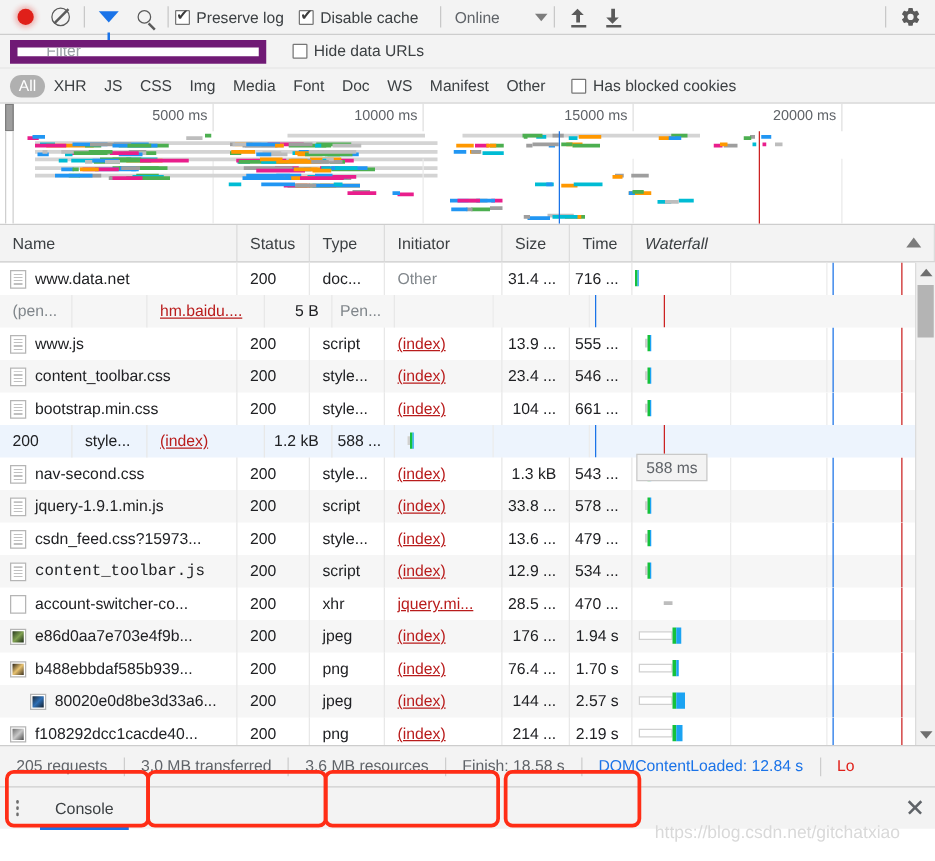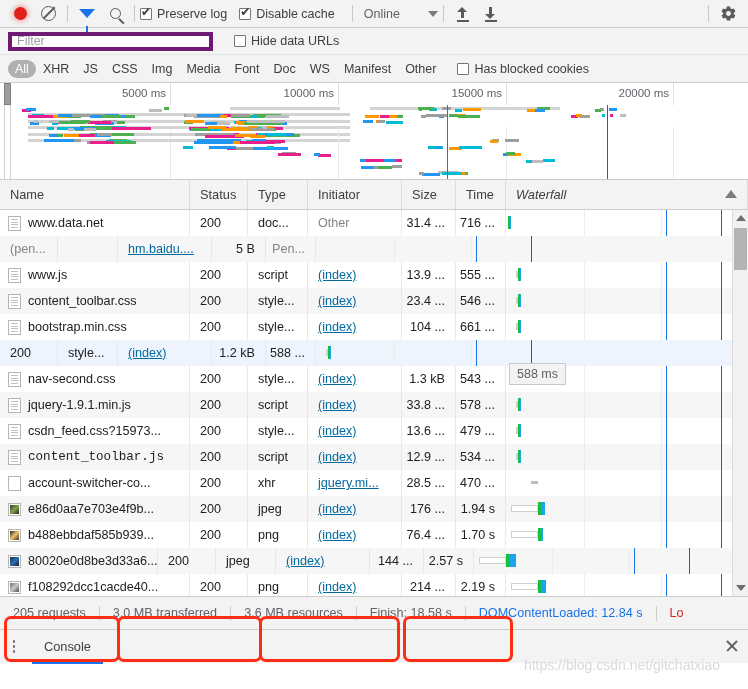--- a/index.html
+++ b/index.html
@@ -48,22 +48,22 @@
                      border-left:5px solid transparent;border-right:5px solid transparent;border-bottom:5px solid #5a5a5a;}
   .arrow-dn::before { content:""; position:absolute; left:8px; top:3px; width:3px; height:9px; background:#5a5a5a;}
   .arrow-dn::after { content:""; position:absolute; left:4.5px; top:10px; width:0;height:0;
                      border-left:5px solid transparent;border-right:5px solid transparent;border-top:5px solid #5a5a5a;}
   .arrow-bar { position:absolute; left:4px; bottom:2px; width:12px; height:2px; background:#5a5a5a; }
   .spacer { flex: 1; }
 
   
   .filterbar { height: 27px; display:flex; align-items:center; background:#f3f3f3;
                border-bottom: 1px solid #e3e3e3; padding: 0 8px; }
-  .filter-input { width: 205px; height: 19px; border:4px solid #701a75; background:#fff;
-                  font-size:12.5px; color:#5f6368; padding: 0 5px; outline:none;
+  .filter-input { width: 205px; height: 19px; border:6px solid #701a75; background:#fff;
+                  font-size:12.5px; color:#5f6368; padding: 0 23px; outline:none;
                   font-family:"Liberation Sans", sans-serif; }
   .filter-input::placeholder { color:#9aa0a6; }
   .hide-urls { margin-left: 21px; display:flex; align-items:center; }
 
   
   .typebar { height: 28px; display:flex; align-items:center; background:#f3f3f3;
              border-bottom: 1px solid #cdcdcd; padding: 0 8px; }
   .type-pill { font-size:12.5px; color:#3c4043; padding: 2px 7px; border-radius: 9px; cursor: default; }
   .type-pill.active { background:#b0b0b0; color:#fff; }
   .blocked-ck { margin-left: 14px; display:flex; align-items:center; }
@@ -94,21 +94,21 @@
                 border-left:6px solid transparent;border-right:6px solid transparent;border-bottom:8px solid #7c7c7c; }
   .rows { position:relative; }
   .row { display:flex; height:26px; font-size:12.6px; color:#202124; align-items:center; }
   .row.alt { background:#f6f6f6; }
   .row.sel { background:#edf4fd; }
   .cell { padding-left:10px; border-right:1px solid #e8e8e8; height:26px; display:flex;
           align-items:center; overflow:hidden; white-space:nowrap; }
   .cell.num { justify-content:flex-end; padding-right:10px; padding-left:4px; }
   .cell.name { padding-left:8px; gap:7px; }
   .muted { color:#80868b; }
-  .link { color:#0369a1; text-decoration:underline; }
+  .link { color:#b91c1c; text-decoration:underline; }
   .ic-doc { width:13px; height:15px; flex:0 0 auto; border:1px solid #b5b5b5; background:#fff; position:relative; }
   .ic-doc::after { content:""; position:absolute; left:2px; top:2.5px; right:2px; height:9px;
      background: repeating-linear-gradient(to bottom,#c0c0c0 0,#c0c0c0 1px,transparent 1px,transparent 2.6px); }
   .ic-blank { width:13px;height:15px; flex:0 0 auto; border:1px solid #b5b5b5; background:#fff; }
   .ic-img { width:13px;height:13px; flex:0 0 auto; border:1px solid #b5b5b5; background:#fff; padding:1px; }
   .ic-img i { display:block; width:100%; height:100%; }
 
   
   .wf-area { position:relative; height:26px; flex:1 1 auto; overflow:hidden; }
   .wf-grid { position:absolute; top:0; bottom:0; width:1px; background:#ececec; }
@@ -749,21 +749,21 @@
             <div class="wf-grid" style="left: 78px;"></div>
             <div class="wf-grid" style="left: 155px;"></div>
             <div class="wf-q" style="left: 5px; width: 27px;"></div>
             <div class="wf-bar" style="left: 32px; width: 3px; background: rgb(21, 193, 60);"></div>
             <div class="wf-bar" style="left: 35px; width: 2.2px; background: rgb(27, 163, 242);"></div>
             <div class="wf-vline" style="left: 160px; background: rgb(26, 115, 232);"></div>
             <div class="wf-vline" style="left: 215px; background: rgb(204, 34, 34);"></div>
           </div>
         </div>
         <div class="row alt">
-          <div class="cell name" style="width: 158px;">
+          <div class="cell name" style="width: 190px; justify-content: center;">
             <span class="ic-img">
               <i style="background: linear-gradient(135deg, rgb(29, 43, 58), rgb(47, 111, 181), rgb(20, 32, 44));"></i>
             </span>
             <span>80020e0d8be3d33a6...</span>
           </div>
           <div class="cell" style="width: 58px;">200</div>
           <div class="cell" style="width: 60px;">jpeg</div>
           <div class="cell" style="width: 94px;">
             <span class="link">(index)</span>
           </div>

